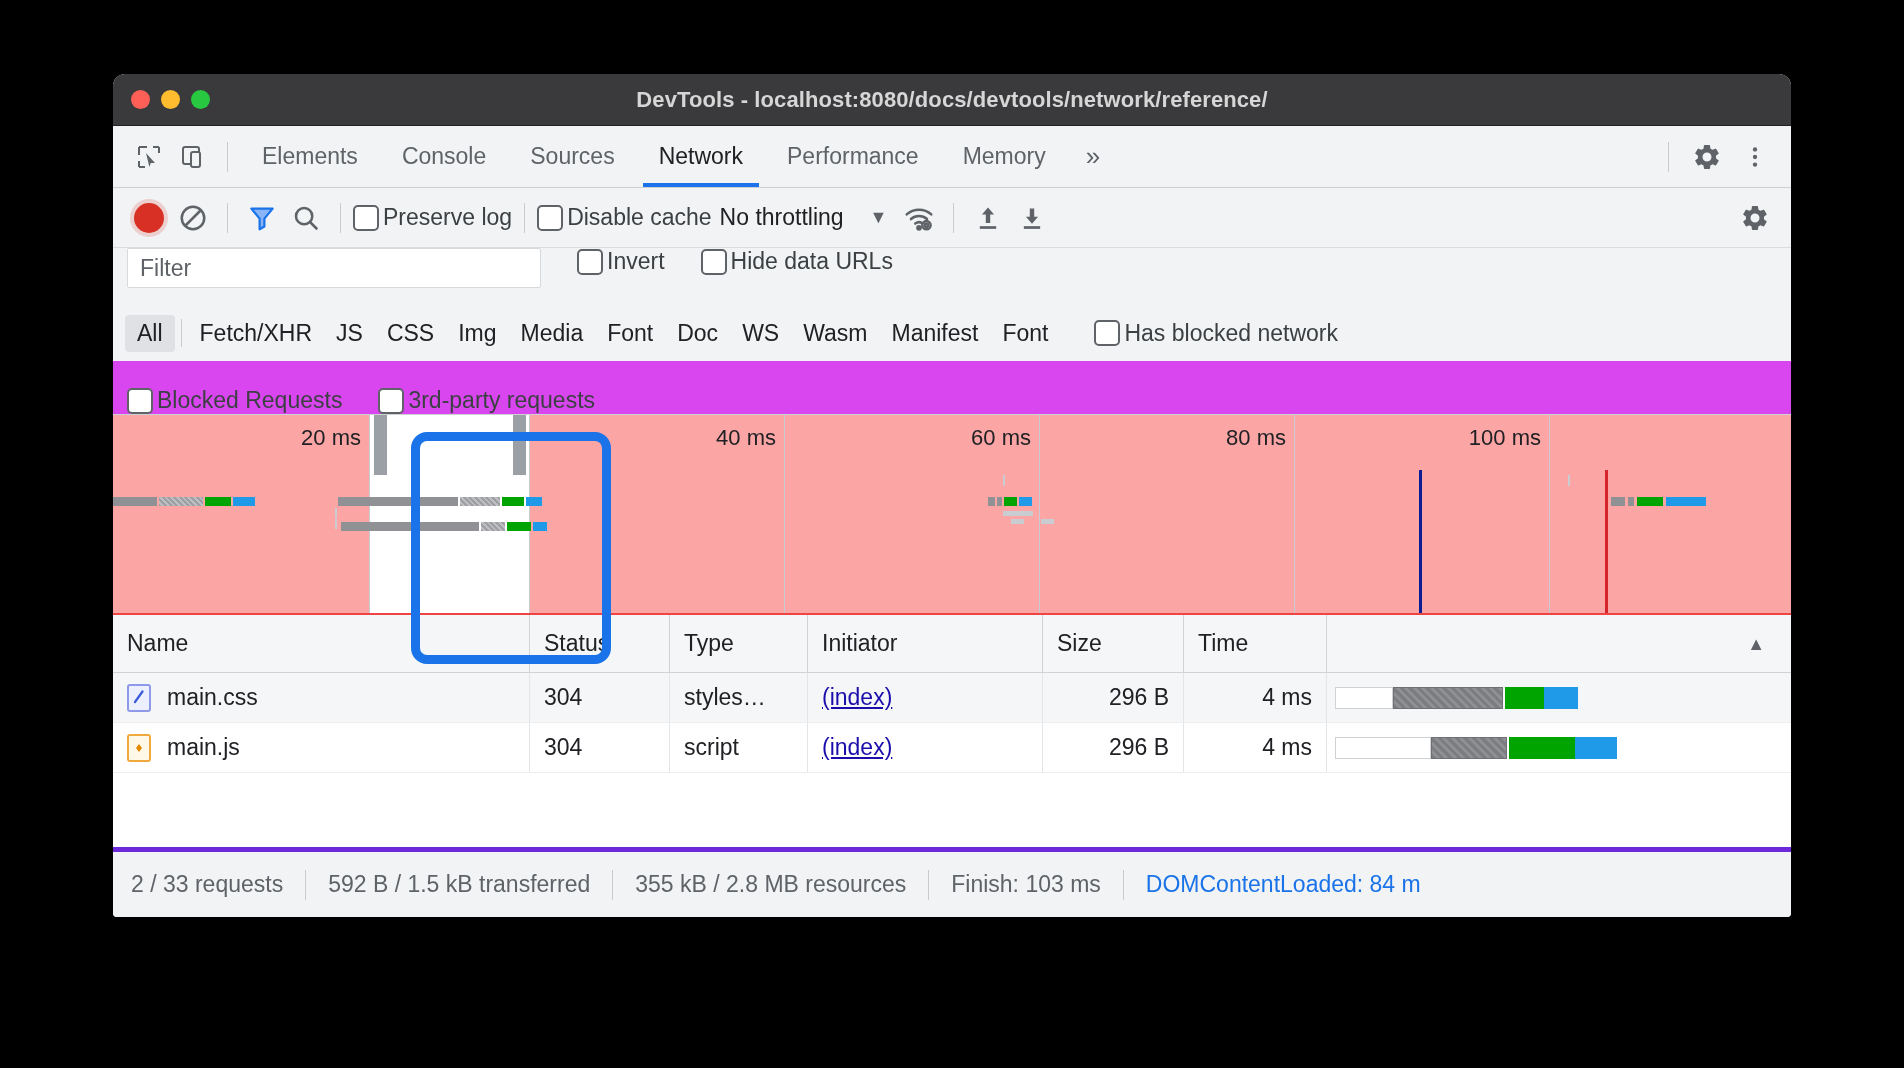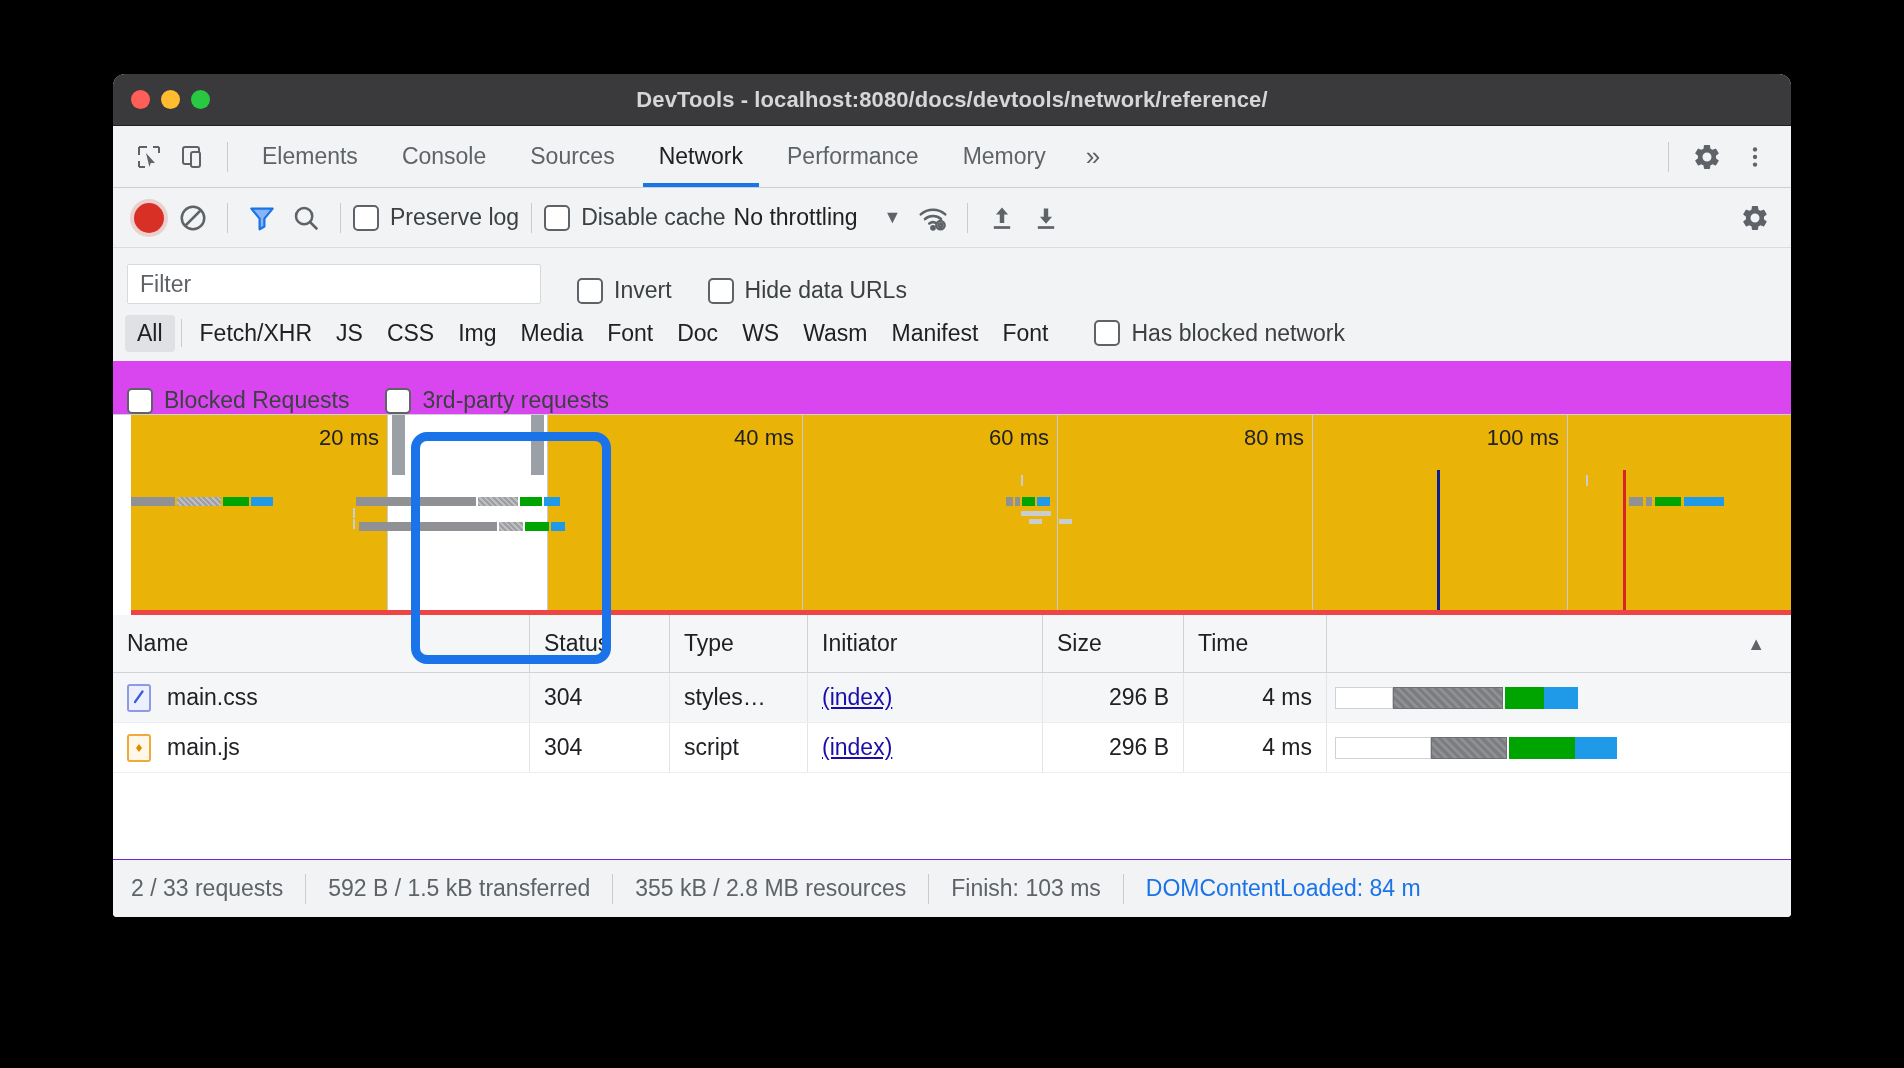--- a/index.html
+++ b/index.html
@@ -76,29 +76,29 @@
   }
   .rec-dot {
     width: 30px; height: 30px; border-radius: 50%;
     background: #d93025;
     box-shadow: 0 0 0 4px rgba(217,48,37,.18);
   }
   .cb {
     width: 26px; height: 26px; border: 2px solid #5f6368;
     border-radius: 5px; background: #fff; flex: none;
   }
-  .cb-label { display: flex; align-items: center; gap: 11px; }
+  .cb-label { display: flex; align-items: center; gap: 4px; }
   .cb-label span { font-size: 23px; color: #3c4043; white-space: nowrap; }
   .throttle { font-size: 23px; color: #202124; margin-left: 8px; white-space: nowrap; }
   .caret { font-size: 18px; color: #5f6368; margin: 0 10px 0 26px; }
 
   
   .filterbar {
     height: 57px; background: #f1f3f4;
-    display: flex; align-items: flex-end; padding: 0 14px;
+    display: flex; align-items: flex-start; padding: 0 14px;
     border-bottom: 1px solid #f1f3f4;
   }
   .filter-input {
     width: 414px; height: 40px;
     background: #fff; border: 1px solid #d7dadc; border-radius: 2px;
     font-size: 23px; color: #5f6368;
     padding: 0 12px; font-family: "Liberation Sans", sans-serif;
   }
   .filter-input::placeholder { color: #5f6368; opacity: 1; }
   .fb-gap { width: 36px; }
@@ -118,24 +118,23 @@
   
   .blockedbar {
     height: 54px; background: #d946ef;
     display: flex; align-items: flex-end; padding: 0 14px; gap: 36px;
     border-bottom: 1px solid #cdd1d4;
   }
 
   
   .overview {
     position: relative; height: 200px;
-    background: #eab308;
-    border-bottom: 5px solid #ef4444;
+    background: #fca5a5;
+    border-bottom: 2px solid #ef4444;
     overflow: hidden;
-    margin-left: 18px;
   }
   .ov-sel {
     position: absolute; top: 0; bottom: 0;
     background: #fff;
   }
   .ov-grid {
     position: absolute; top: 0; bottom: 0; width: 1px;
     background: #c7ccd4;
   }
   .ov-tick {
@@ -212,22 +211,22 @@
   .wf-seg.grey {
     background: repeating-linear-gradient(45deg,#7b7d80 0 3px,#8e9093 3px 6px);
     border: 1px solid #6e7073;
   }
   .wf-seg.green { background: #00a400; }
   .wf-seg.blue  { background: #1e9ae8; }
 
   
   .statusbar {
     position: absolute; left: 0; right: 0; bottom: 0;
-    height: 58px; background: #f1f3f4;
-    border-top: 1px solid #6d28d9;
+    height: 70px; background: #f1f3f4;
+    border-top: 5px solid #6d28d9;
     display: flex; align-items: center; padding: 0 18px;
   }
   .sb-item { font-size: 23px; color: #5f6368; white-space: nowrap; }
   .sb-item.accent { color: #1a73e8; }
   .sb-sep { width: 1px; height: 30px; background: #c8ccce; margin: 0 22px; }
 
   
   .anno {
     position: absolute;
     border: 9px solid #1a73e8;

